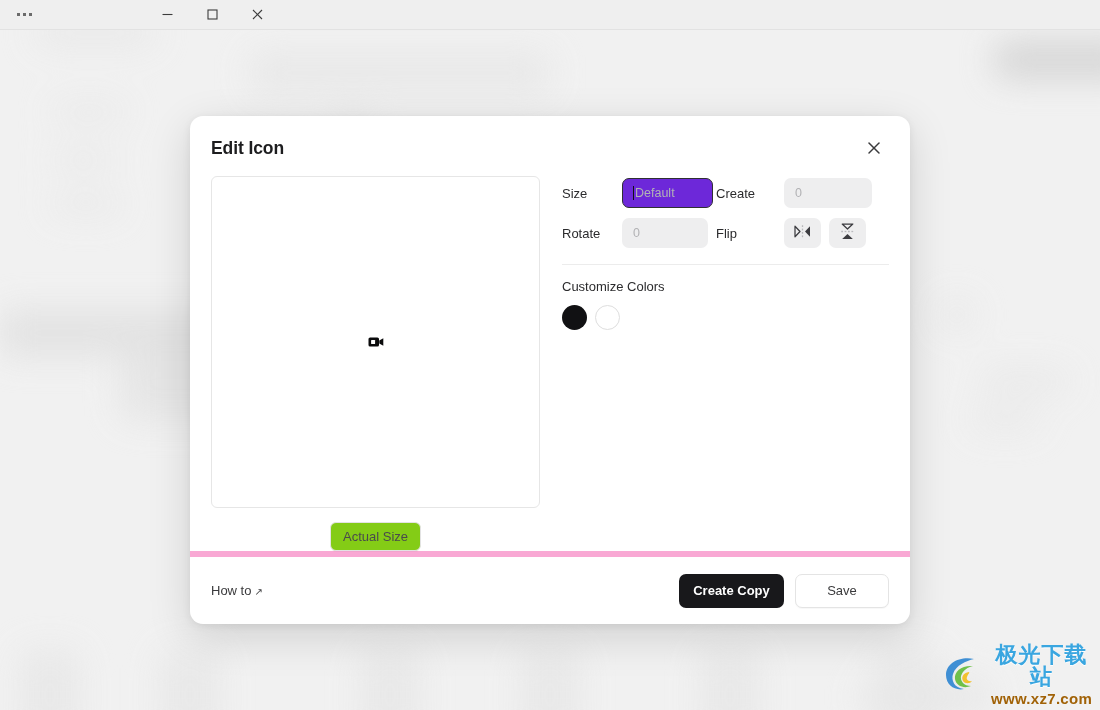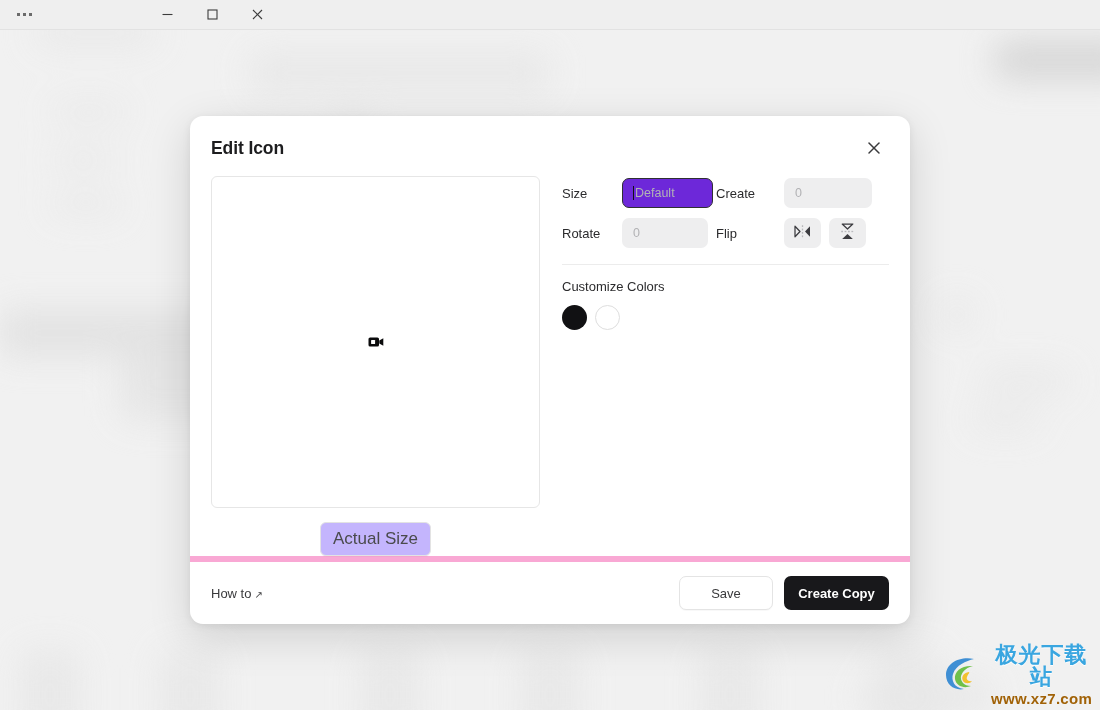--- a/index.html
+++ b/index.html
@@ -151,23 +151,23 @@
     display: flex;
     align-items: center;
     justify-content: center;
   }
   .actual-size-wrap {
     display: flex;
     justify-content: center;
     margin-top: 14px;
   }
   .actual-size {
-    font-size: 17px;
+    font-size: 13px;
     color: #4a4a4c;
-    background: #c4b5fd;
+    background: #84cc16;
     border: 1px solid #e3e3e3;
     border-radius: 6px;
     padding: 6px 12px;
     cursor: default;
     box-shadow: 0 1px 1px rgba(0,0,0,.03);
   }
 
   
   .controls-col {
     width: 330px;
@@ -468,22 +468,22 @@
         </div>
       </div>
     </div>
 
     <div class="modal-foot">
       <div class="howto">
         <span>How to</span>
         <span class="arrow">↗</span>
       </div>
       <div class="foot-actions">
+        <div class="btn btn-copy">Create Copy</div>
         <div class="btn btn-save">Save</div>
-        <div class="btn btn-copy">Create Copy</div>
       </div>
     </div>
 
   </div>
 
   <div class="watermark">
     <span>
       <svg width="46" height="46" viewBox="0 0 46 46">
         <path d="M34 9 C20 6 6 13 6 25 C6 35 15 41 24 39 C14 38 11 30 13 24 C16 15 26 11 34 9 Z" fill="#3f8fd4"></path>
         <path d="M33 16 C22 15 14 21 15 29 C16 36 24 39 31 36 C24 36 20 31 21 26 C23 20 28 17 33 16 Z" fill="#6fc04a"></path>

